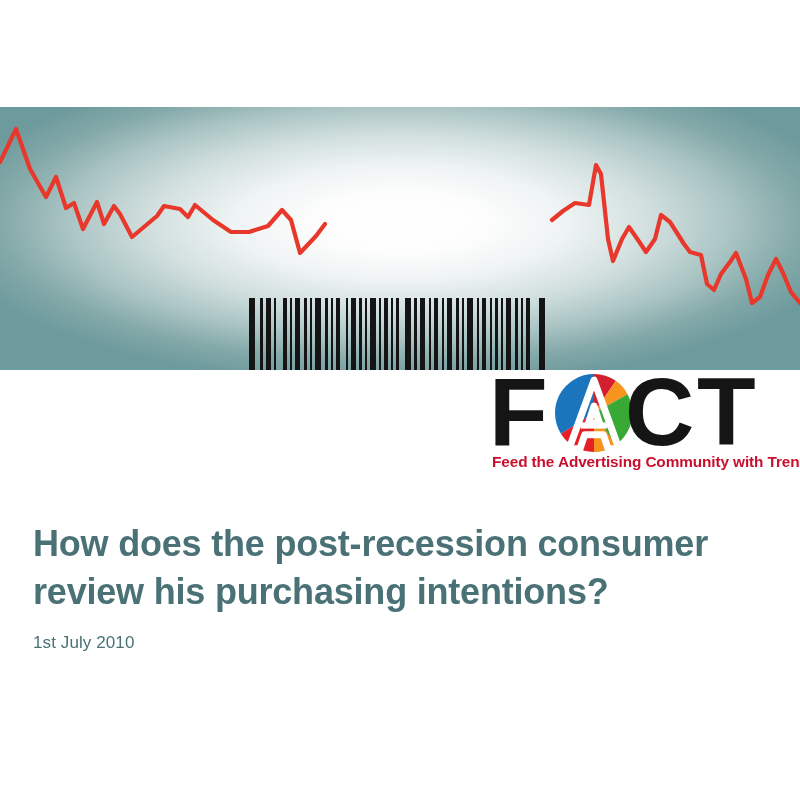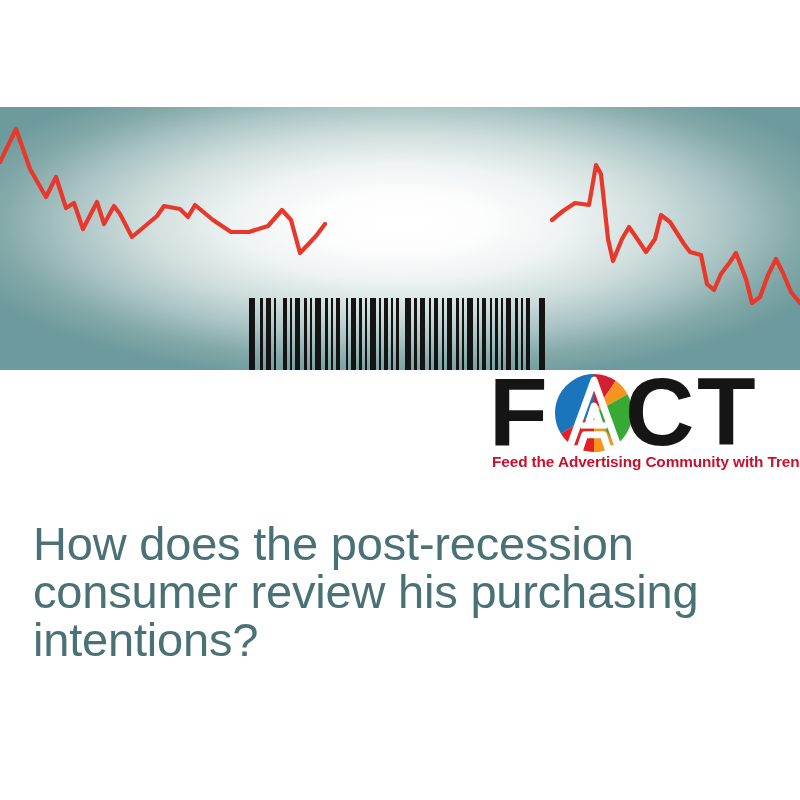--- a/index.html
+++ b/index.html
@@ -157,22 +157,22 @@
 
   
   #title-block {
     position: absolute;
     left: 33px;
     top: 520px;
     width: 730px;
   }
   #page-title {
     font-family: "Liberation Sans", sans-serif;
-    font-weight: normal;
-    font-size: 47px;
+    font-weight: bold;
+    font-size: 36px;
     line-height: 48px;
     color: #4a7175;
     letter-spacing: -0.2px;
     margin: 0;
   }
   #page-date {
     margin-top: 17px;
     font-family: "Liberation Sans", sans-serif;
     font-weight: normal;
     font-size: 17px;
@@ -266,13 +266,14 @@
     </svg>
 
     <span class="logo-letter" id="logo-letter-c">C</span>
     <span class="logo-letter" id="logo-letter-t">T</span>
   </div>
   <div id="logo-tagline">Feed the Advertising Community with Trends</div>
 </div>
 
 <div id="title-block">
   <h1 id="page-title">How does the post-recession consumer review his purchasing intentions?</h1>
+  <div id="page-date">1st July 2010</div>
 </div>
 
 </body></html>

